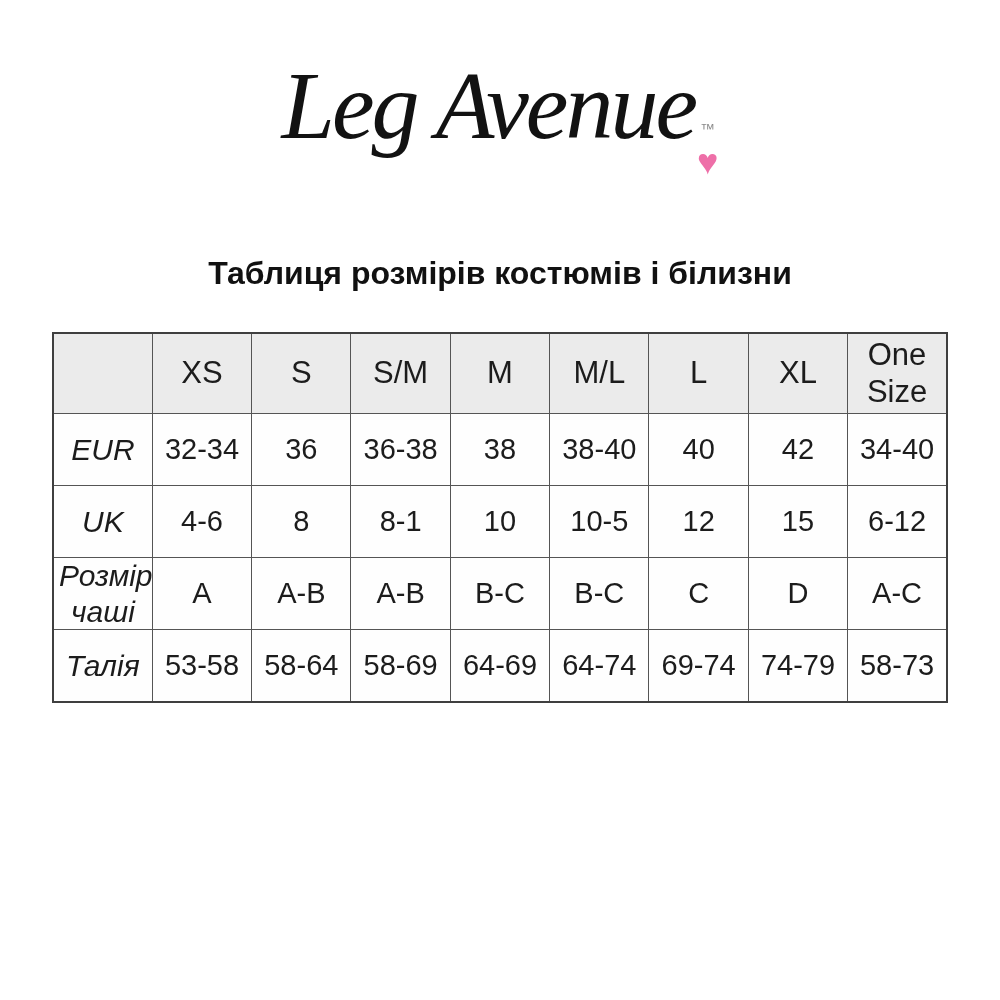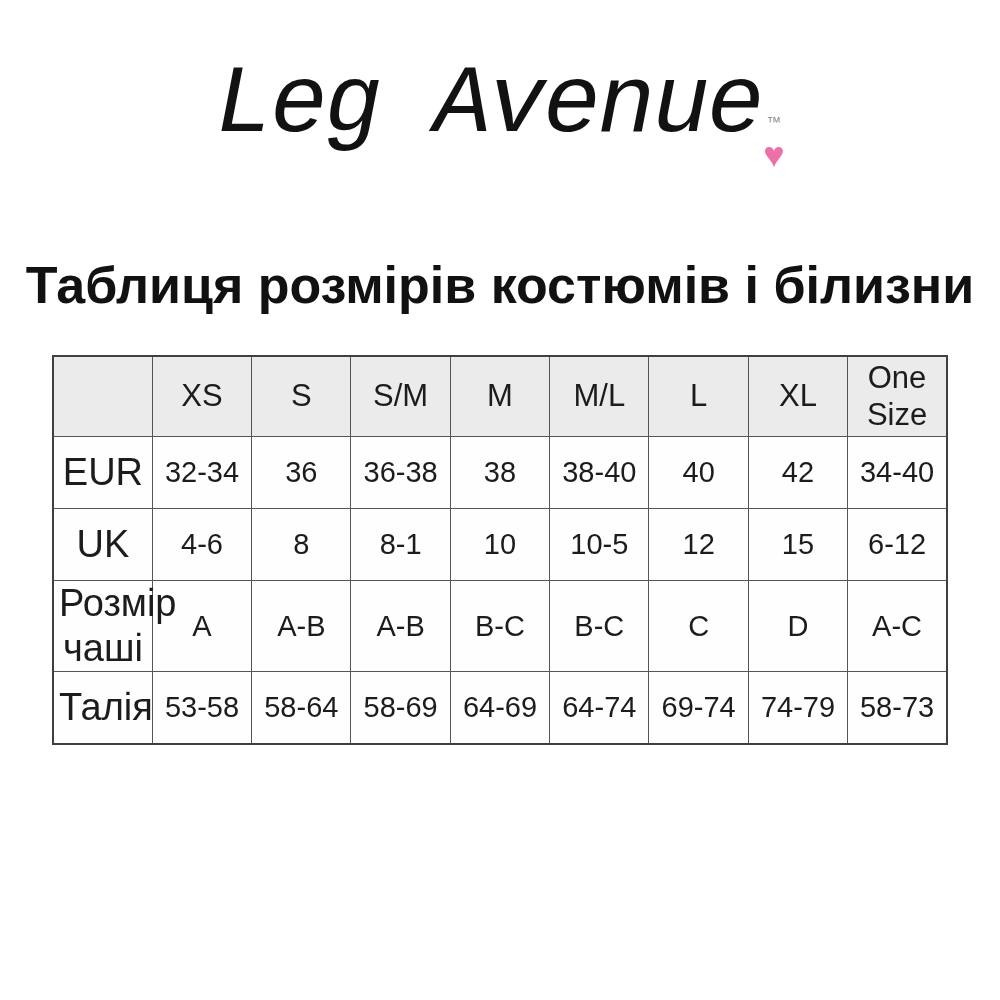--- a/index.html
+++ b/index.html
@@ -17,21 +17,21 @@
     color:var(--text-color);
     overflow:hidden;
   }
   .logo-wrap{
     text-align:center;
     padding-top:48px;
     height:165px;
     white-space:nowrap;
   }
   .logo-text{
-    font-family:Liberation Mono, monospace;
+    font-family:Liberation Serif, serif;
     font-style:italic;
     font-size:96px;
     line-height:1.2;
     color:#121212;
     letter-spacing:-3px;
   }
   .logo-mark{
     display:inline-flex;
     flex-direction:column;
     align-items:center;
@@ -46,21 +46,21 @@
     letter-spacing:0;
   }
   .heart{
     font-size:36px;
     color:var(--heart-color);
     line-height:1;
     margin-top:8px;
   }
   .page-title{
     text-align:center;
-    font-size:52px;
+    font-size:32px;
     font-weight:bold;
     color:#111;
     margin:42px 0 0 0;
     letter-spacing:0;
   }
   table.size-table{
     margin:40px auto 0 auto;
     width:896px;
     border-collapse:collapse;
     table-layout:fixed;
@@ -77,21 +77,22 @@
     line-height:1.18;
     height:71px;
     background:#fefefe;
   }
   .size-table thead th{
     background:var(--header-bg);
     height:79px;
     font-size:31px;
   }
   .size-table tbody th{
-    font-size:38px;
+    font-size:30px;
+    font-style:italic;
   }
 </style>
 </head>
 <body>
 
 <div class="logo-wrap">
   <span class="logo-text">Leg Avenue</span><span class="logo-mark">
       <span class="tm">™</span>
       <span class="heart">♥</span>
     </span>

